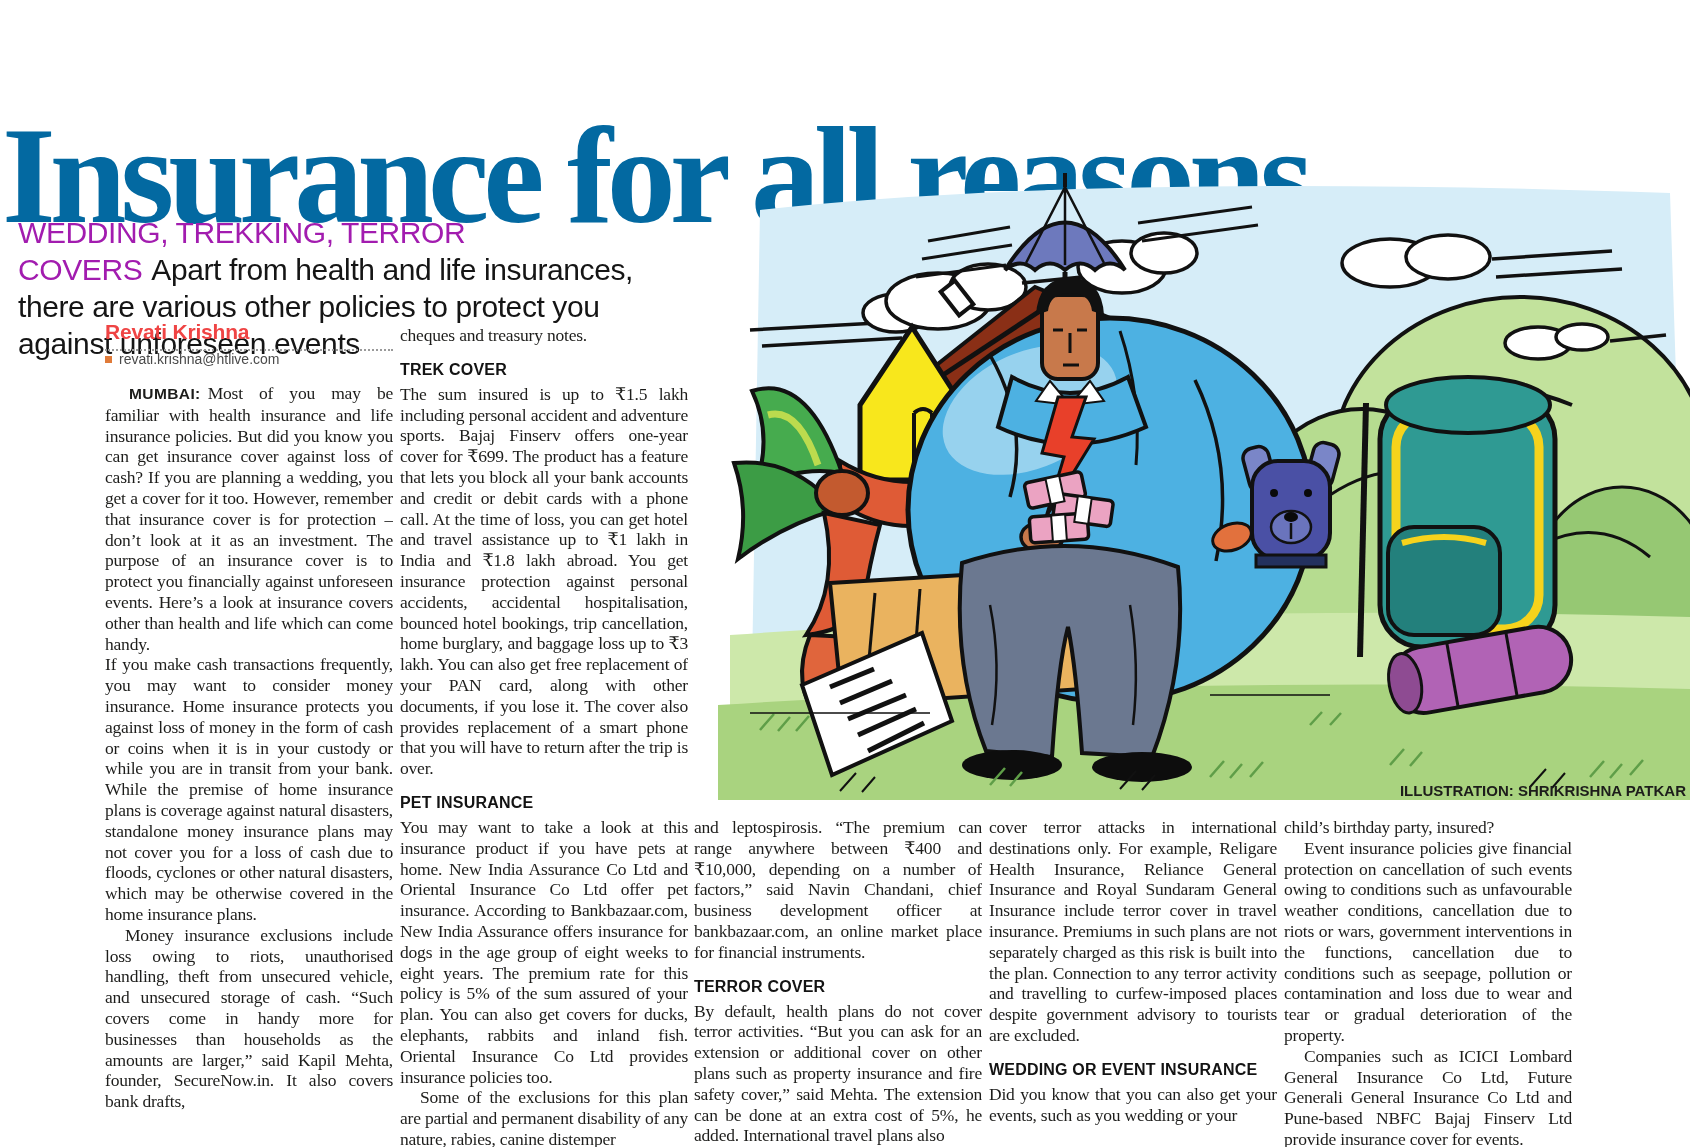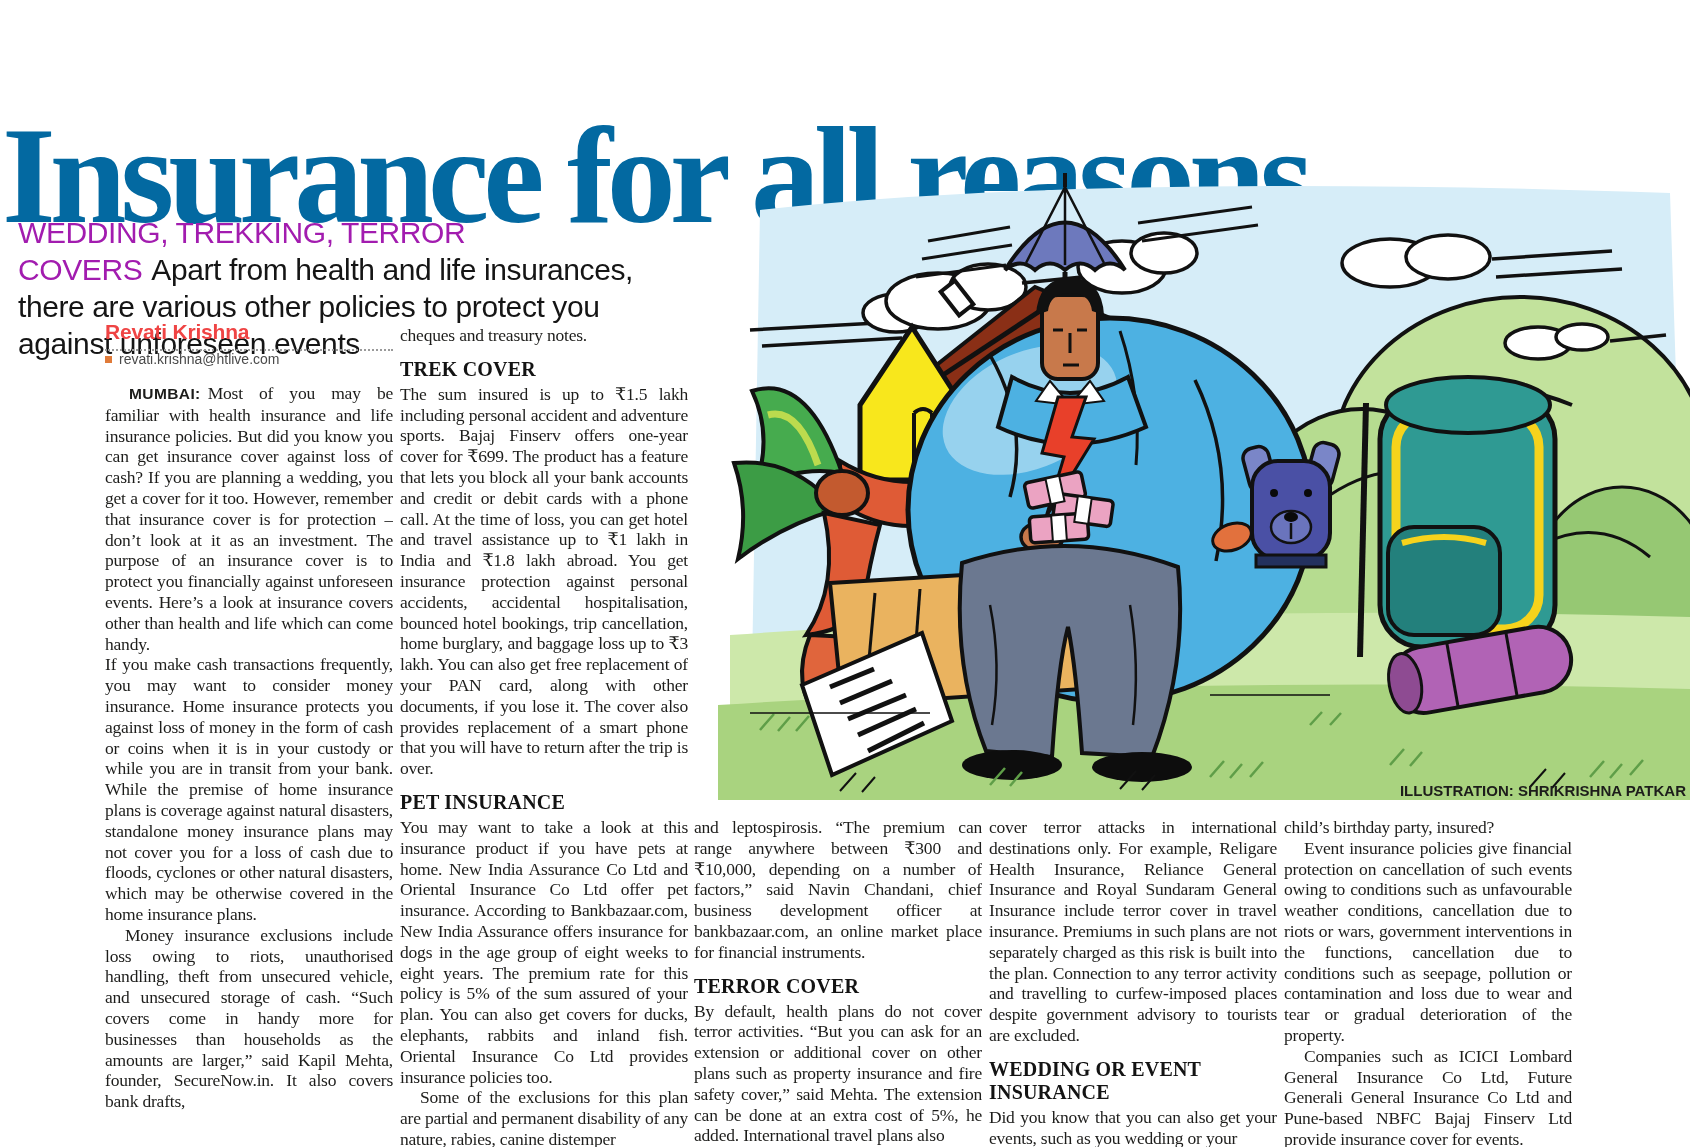--- a/index.html
+++ b/index.html
@@ -17,21 +17,21 @@
   .byline{position:absolute;left:105px;top:320px;width:288px;}
   .byline-name{font-size:21px;font-weight:700;color:#ef4444;padding-bottom:5px;
     border-bottom:2px dotted #9a9a9a;letter-spacing:-0.2px;}
   .byline-email{font-size:14px;color:#4a4a4a;display:flex;align-items:center;gap:7px;}
   .bullet{width:7px;height:7px;background:#e07b39;display:inline-block;flex:0 0 auto;}
 
   .col{position:absolute;width:288px;font-family:"Liberation Serif","DejaVu Serif","DejaVu Sans",serif;
     font-size:17.5px;line-height:20.8px;color:#1d1d1b;text-align:justify;letter-spacing:-0.2px;}
   .col p{margin:0;}
   .col p.ind{text-indent:20px;}
-  .sec{font-family:Liberation Serif, serif;font-size:20px;line-height:23px;
+  .sec{font-family:Liberation Sans, sans-serif;font-size:16px;line-height:23px;
     font-weight:700;color:#131313;margin:12px 0 3px 0;text-align:left;letter-spacing:0.2px;}
   .lead{font-family:"Liberation Sans",sans-serif;font-weight:700;font-size:15.5px;
     letter-spacing:0.4px;padding-right:7px;margin-left:24px;}
 
   .col1{left:105px;top:383px;height:764px;overflow:hidden;}
   .col2{left:400px;top:325px;height:822px;overflow:hidden;}
   .col3{left:694px;top:817px;height:330px;overflow:hidden;}
   .col4{left:989px;top:817px;height:330px;overflow:hidden;}
   .col5{left:1284px;top:817px;height:330px;overflow:hidden;}
 
@@ -66,21 +66,21 @@
   <div class="col col2">
     <p>cheques and treasury notes.</p>
     <h3 class="sec">TREK COVER</h3>
     <p>The sum insured is up to ₹1.5 lakh including personal accident and adventure sports. Bajaj Finserv offers one-year cover for ₹699. The product has a feature that lets you block all your bank accounts and credit or debit cards with a phone call. At the time of loss, you can get hotel and travel assistance up to ₹1 lakh in India and ₹1.8 lakh abroad. You get insurance protection against personal accidents, accidental hospitalisation, bounced hotel bookings, trip cancellation, home burglary, and baggage loss up to ₹3 lakh. You can also get free replacement of your PAN card, along with other documents, if you lose it. The cover also provides replacement of a smart phone that you will have to return after the trip is over.</p>
     <h3 class="sec">PET INSURANCE</h3>
     <p>You may want to take a look at this insurance product if you have pets at home. New India Assurance Co Ltd and Oriental Insurance Co Ltd offer pet insurance. According to Bankbazaar.com, New India Assurance offers insurance for dogs in the age group of eight weeks to eight years. The premium rate for this policy is 5% of the sum assured of your plan. You can also get covers for ducks, elephants, rabbits and inland fish. Oriental Insurance Co Ltd provides insurance policies too.</p>
     <p class="ind">Some of the exclusions for this plan are partial and permanent disability of any nature, rabies, canine distemper</p>
   </div>
 
   <div class="col col3">
-    <p>and leptospirosis. “The premium can range anywhere between ₹300 and ₹10,000, depending on a number of factors,” said Navin Chandani, chief business development officer at bankbazaar.com, an online market place for financial instruments.</p>
+    <p>and leptospirosis. “The premium can range anywhere between ₹400 and ₹10,000, depending on a number of factors,” said Navin Chandani, chief business development officer at bankbazaar.com, an online market place for financial instruments.</p>
     <h3 class="sec">TERROR COVER</h3>
     <p>By default, health plans do not cover terror activities. “But you can ask for an extension or additional cover on other plans such as property insurance and fire safety cover,” said Mehta. The extension can be done at an extra cost of 5%, he added. International travel plans also</p>
   </div>
 
   <div class="col col4">
     <p>cover terror attacks in international destinations only. For example, Religare Health Insurance, Reliance General Insurance and Royal Sundaram General Insurance include terror cover in travel insurance. Premiums in such plans are not separately charged as this risk is built into the plan. Connection to any terror activity and travelling to curfew-imposed places despite government advisory to tourists are excluded.</p>
     <h3 class="sec">WEDDING OR EVENT INSURANCE</h3>
     <p>Did you know that you can also get your events, such as you wedding or your</p>
   </div>
 

